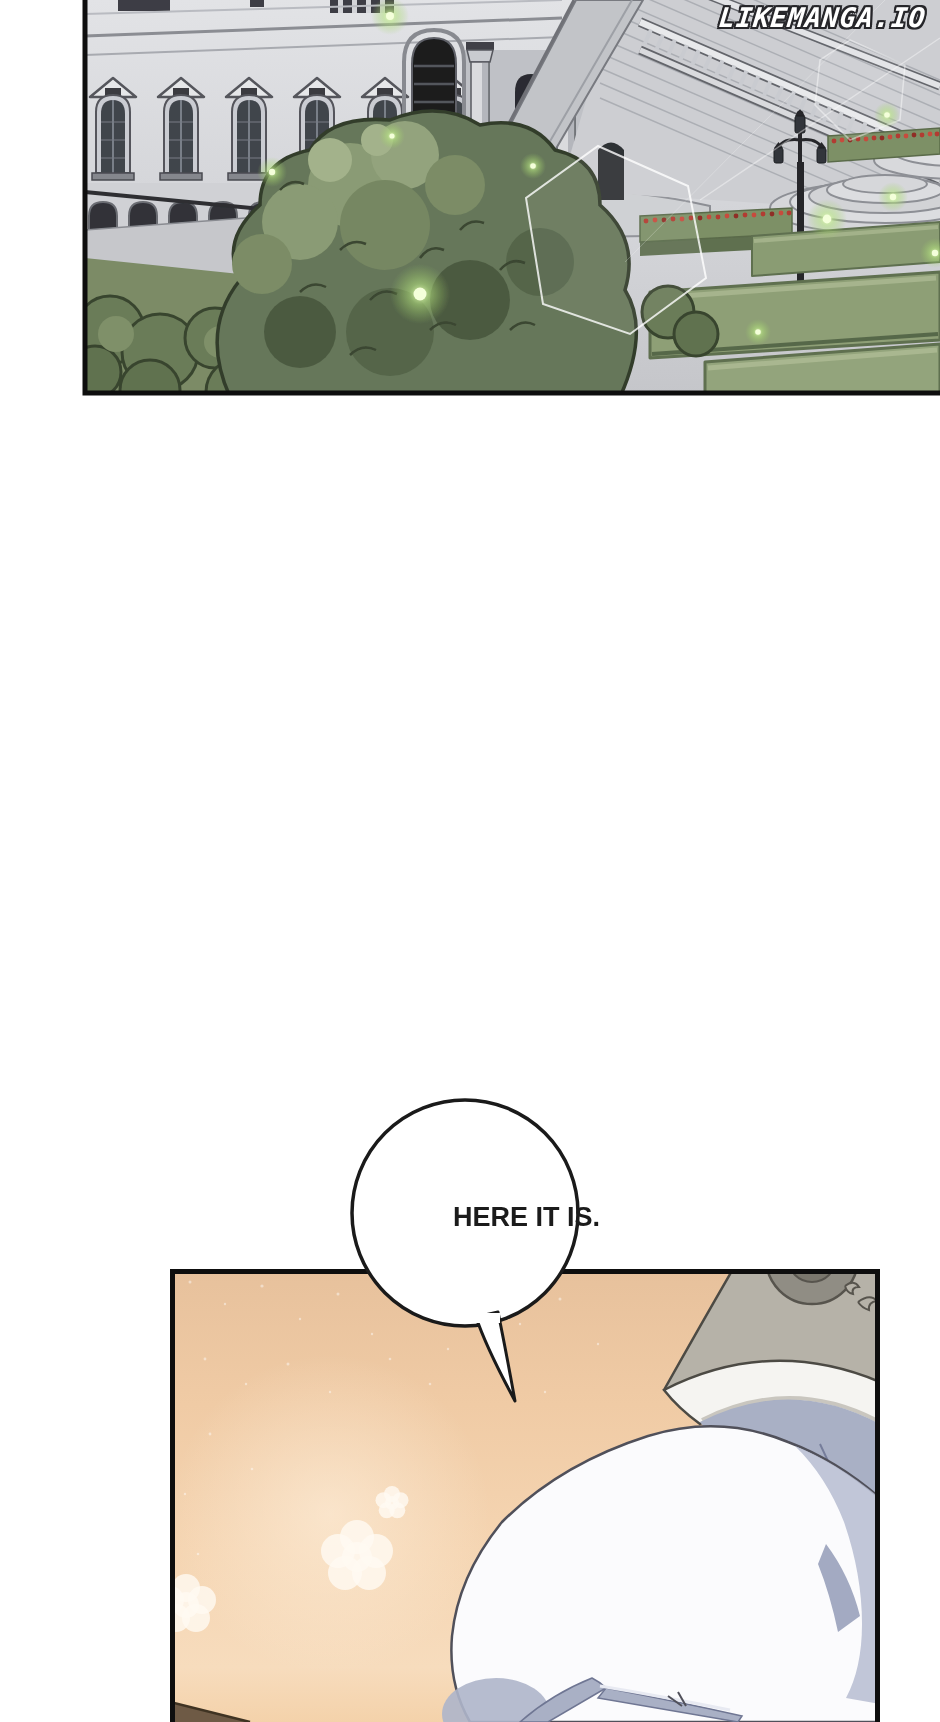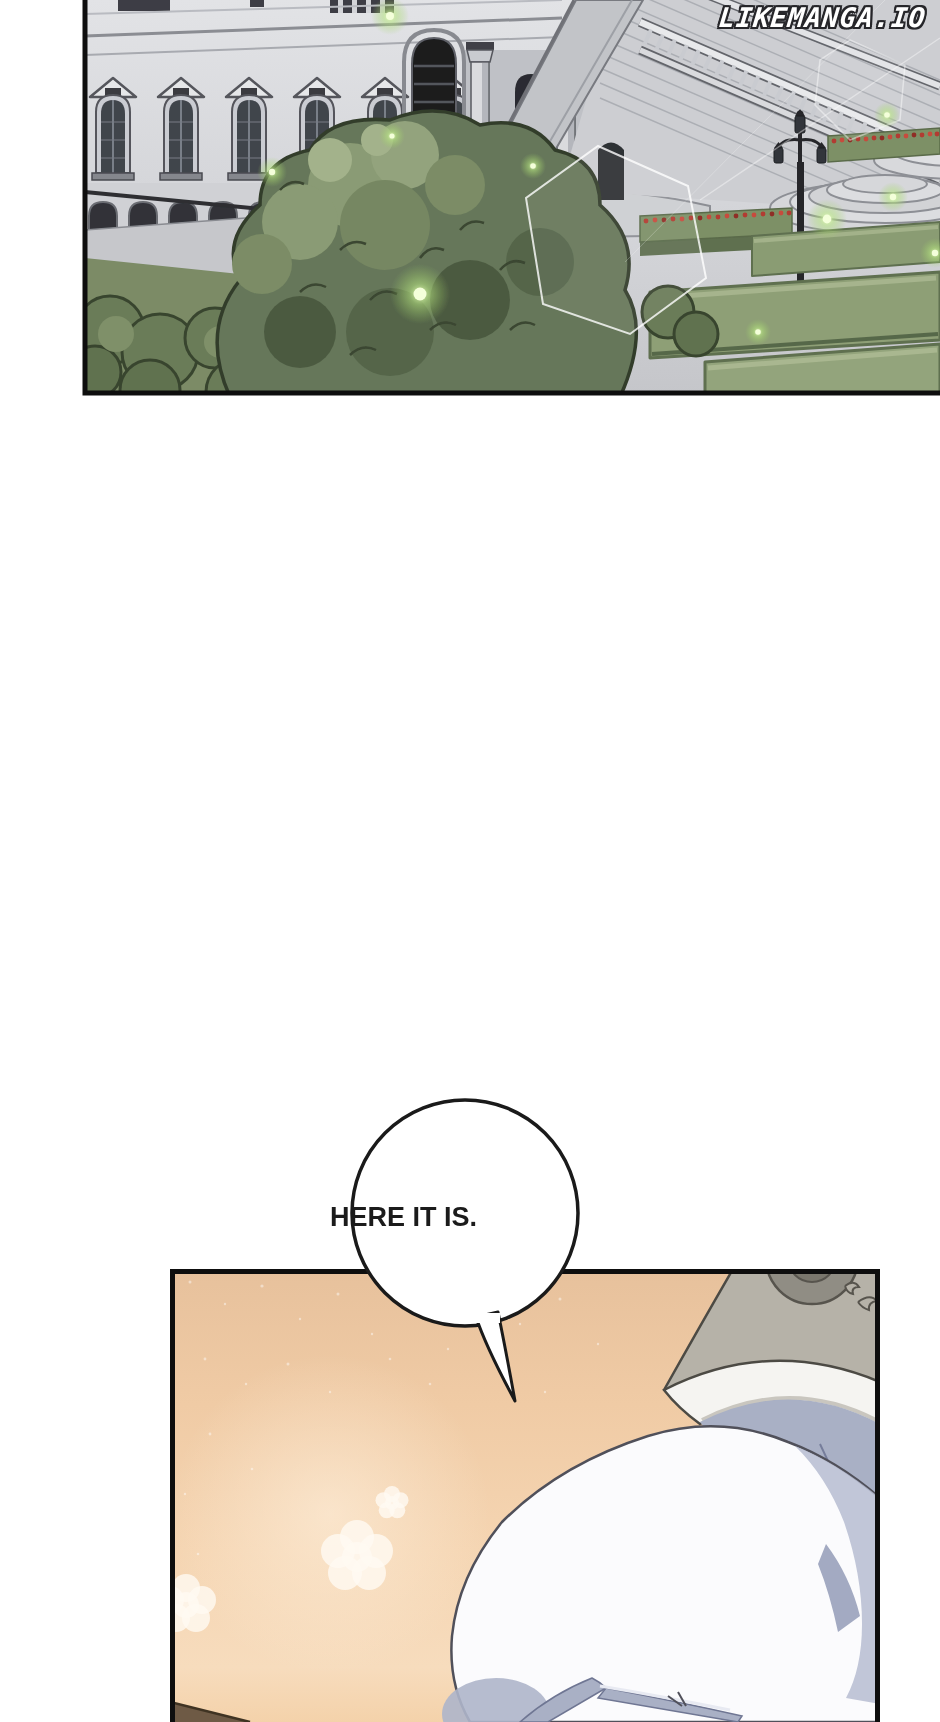--- a/index.html
+++ b/index.html
@@ -8,21 +8,21 @@
   .panel-svg{position:absolute;left:0;display:block;}
   #panel1{top:0;}
   #panel2{top:1264px;}
   .watermark{position:absolute;top:2px;right:14px;z-index:30;
     font-family:"DejaVu Sans Mono",monospace;font-weight:bold;font-style:italic;
     font-size:27px;letter-spacing:1px;color:#ffffff;transform:skewX(-6deg);
     text-shadow:-2px 0 #26262a,2px 0 #26262a,0 -2px #26262a,0 2px #26262a,
       -2px -2px #26262a,2px 2px #26262a,-2px 2px #26262a,2px -2px #26262a;}
   .bubble-wrap{position:absolute;left:330px;top:1085px;width:280px;height:330px;z-index:20;}
   .bubble-text{position:absolute;left:330px;top:1203px;width:270px;z-index:21;
-    text-align:left;font-weight:bold;font-size:27px;line-height:28px;color:#1b1b1b;
+    text-align:right;font-weight:bold;font-size:27px;line-height:28px;color:#1b1b1b;
     letter-spacing:0px;}
 </style>
 </head>
 <body>
 
 <div class="page">
 
   <svg id="panel1" class="panel-svg" width="940" height="397" viewBox="0 0 940 397">
     <defs>
       <radialGradient id="fireflyGlow">

